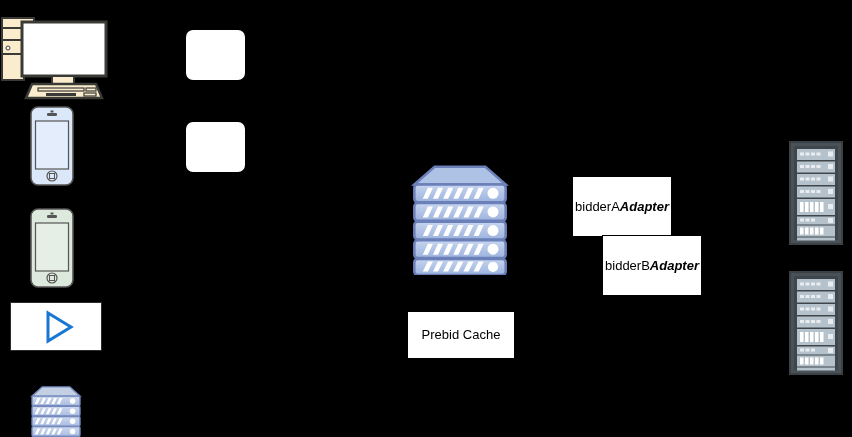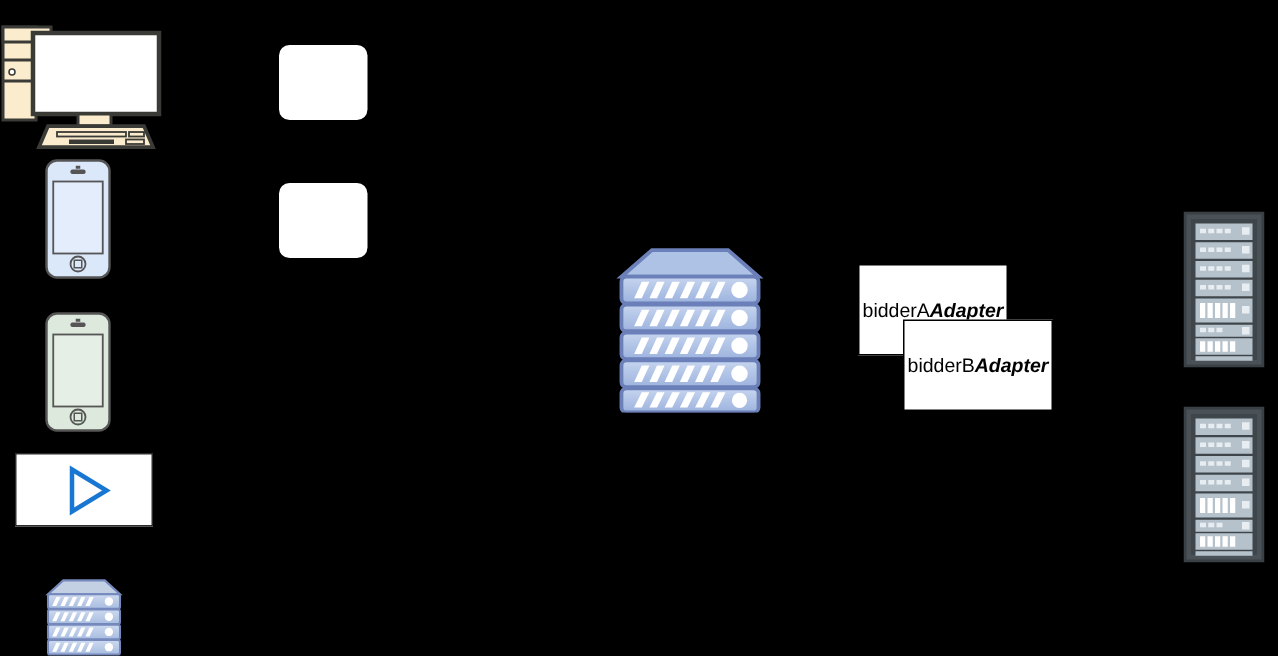--- a/index.html
+++ b/index.html
@@ -245,27 +245,30 @@
           <polygon points="46,3 52,3 46,15 40,15"></polygon>
             <polygon points="58,3 64,3 58,15 52,15"></polygon>
           <polygon points="70,3 76,3 70,15 64,15"></polygon>
             <polygon points="82,3 88,3 82,15 76,15"></polygon>
           <circle cx="99" cy="9.5" r="6"></circle>
         </g>
       </g>
     </svg>
   </div>
 
+  <div class="node white-box" style="left:407px; top:311px; width:108px; height:48px;">
+    <span>Prebid Cache</span>
+  </div>
 
   <div class="node adapter-box" style="left:572px; top:176px; width:100px; height:61px; z-index:2;">
     <span class="line1">bidderA</span>
     <span class="line2">Adapter</span>
   </div>
 
-  <div class="node adapter-box" style="left:602px; top:213px; width:100px; height:61px; z-index:3;">
+  <div class="node adapter-box" style="left:602px; top:235px; width:100px; height:61px; z-index:3;">
     <span class="line1">bidderB</span>
     <span class="line2">Adapter</span>
   </div>
 
   <div class="node" style="left:789px; top:141px; width:54px; height:104px;">
     <svg width="54" height="104" viewBox="0 0 54 104">
       <rect x="1" y="1" width="52" height="102" fill="#4b5257" stroke="#3a4146" stroke-width="2"></rect>
       <rect x="5" y="5" width="44" height="94" fill="#3f464b"></rect>
 
       <g>

